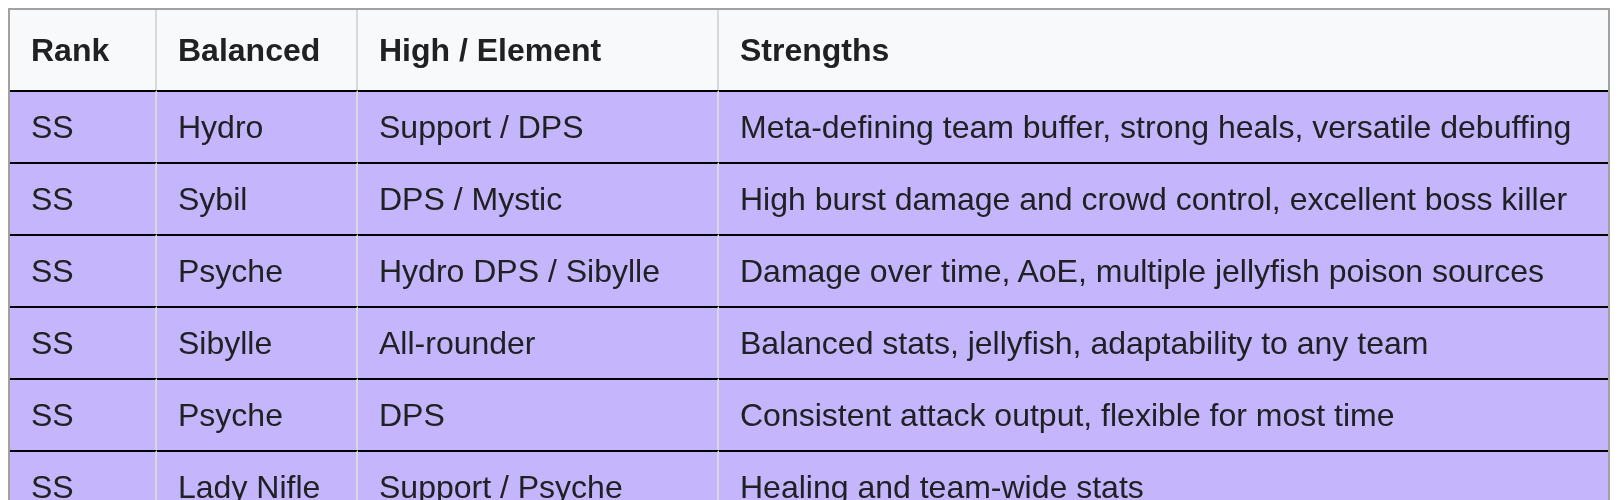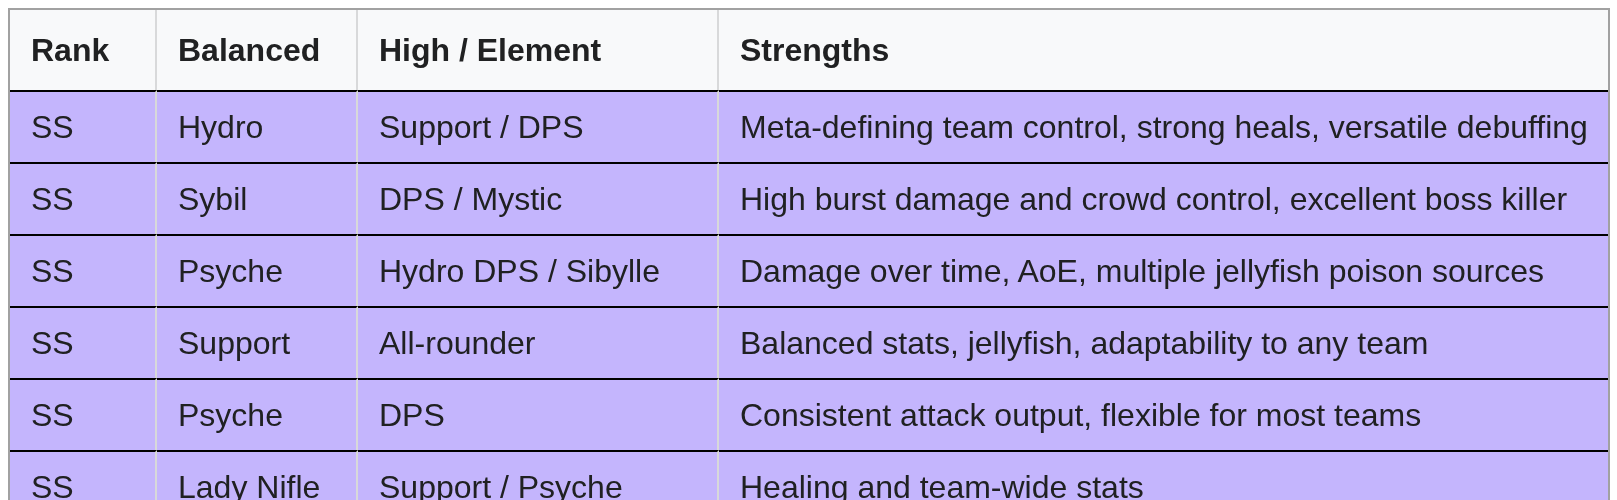--- a/index.html
+++ b/index.html
@@ -63,45 +63,45 @@
       <th>Balanced</th>
       <th>High / Element</th>
       <th>Strengths</th>
     </tr>
   </thead>
   <tbody>
     <tr>
       <td>SS</td>
       <td>Hydro</td>
       <td>Support / DPS</td>
-      <td>Meta-defining team control, strong heals, versatile debuffing</td>
+      <td>Meta-defining team buffer, strong heals, versatile debuffing</td>
     </tr>
     <tr>
       <td>SS</td>
       <td>Sybil</td>
       <td>DPS / Mystic</td>
       <td>High burst damage and crowd control, excellent boss killer</td>
     </tr>
     <tr>
       <td>SS</td>
       <td>Psyche</td>
       <td>Hydro DPS / Sibylle</td>
       <td>Damage over time, AoE, multiple jellyfish poison sources</td>
     </tr>
     <tr>
       <td>SS</td>
-      <td>Support</td>
+      <td>Sibylle</td>
       <td>All-rounder</td>
       <td>Balanced stats, jellyfish, adaptability to any team</td>
     </tr>
     <tr>
       <td>SS</td>
       <td>Psyche</td>
       <td>DPS</td>
-      <td>Consistent attack output, flexible for most teams</td>
+      <td>Consistent attack output, flexible for most time</td>
     </tr>
     <tr>
       <td>SS</td>
       <td>Lady Nifle</td>
       <td>Support / Psyche</td>
       <td>Healing and team-wide stats</td>
     </tr>
   </tbody>
 </table>
 

